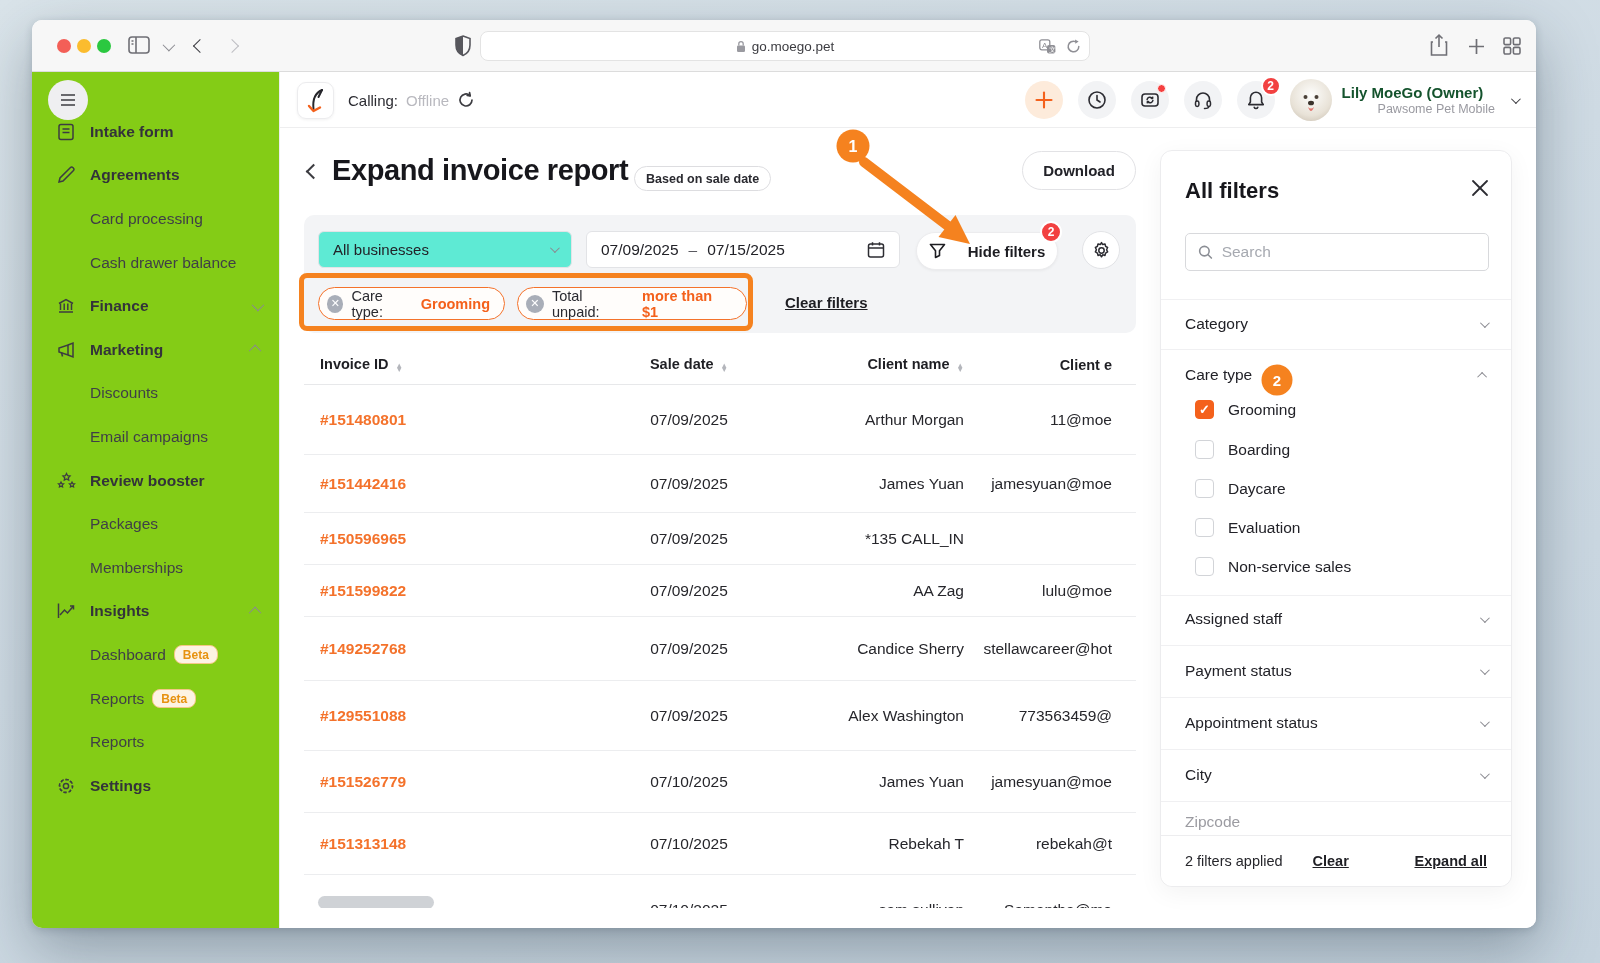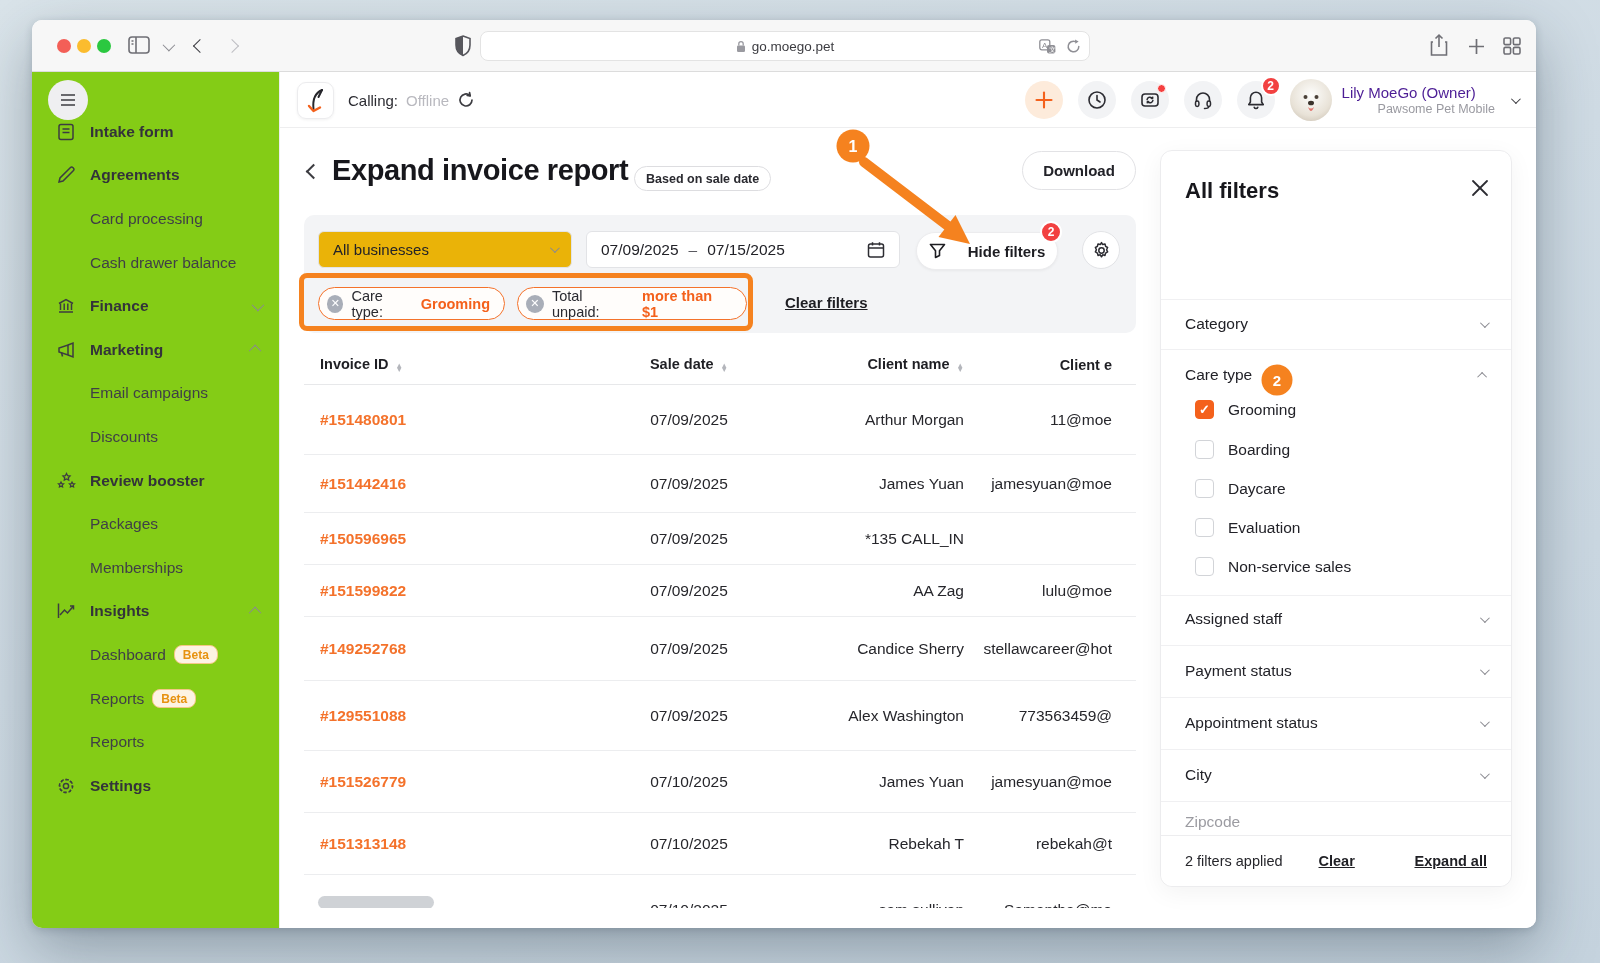--- a/index.html
+++ b/index.html
@@ -44,30 +44,30 @@
   .logo { position:absolute; left:17px; top:10px; width:37px; height:37px; border:1px solid #ececee; border-radius:9px; display:flex; align-items:center; justify-content:center; box-shadow:0 1px 3px rgba(0,0,0,.06); }
   .calling { position:absolute; left:68px; top:0; height:56px; display:flex; align-items:center; gap:8px; font-size:15px; }
   .calling .lbl { color:#2c2c32; }
   .calling .status { color:#b9b9bf; }
   .tb-right { position:absolute; right:18px; top:0; height:56px; display:flex; align-items:center; gap:15px; }
   .cir { width:38px; height:38px; border-radius:50%; background:#f2f3f5; display:flex; align-items:center; justify-content:center; position:relative; cursor:pointer; }
   .cir.orange { background:#fdebdb; }
   .badge-red { position:absolute; top:-5px; right:-6px; min-width:20px; height:20px; border-radius:10px; background:#f24141; color:#fff; font-size:12px; font-weight:700; display:flex; align-items:center; justify-content:center; border:2px solid #fff; padding:0 4px; }
   .dotTR { position:absolute; top:3px; right:3px; width:9px; height:9px; border-radius:50%; background:#f53f3f; border:1.5px solid #fff; }
   .who { display:flex; align-items:center; gap:10px; cursor:pointer; }
-  .who .nm { font-size:15px; font-weight:400; color:#4c1d95; line-height:1.25; }
+  .who .nm { font-size:15px; font-weight:700; color:#14532d; line-height:1.25; }
   .who .org { font-size:12.5px; color:#9a9aa1;margin-left:36px; }
   
   #main { position:absolute; left:248px; top:108px; right:0; bottom:0; background:#fff; }
   .back { position:absolute; left:28px; top:38px; }
   .page-title { position:absolute; left:52px; top:26px; font-size:29px; font-weight:700; letter-spacing:-.4px; color:#17171c; }
   .title-badge { position:absolute; left:354px; top:38px; height:25px; border:1px solid #dddde0; border-radius:13px; background:#fff; display:flex; align-items:center; padding:0 11px; font-size:12.5px; font-weight:700; color:#2a2a30; }
   .btn-download { position:absolute; left:742px; top:23px; width:114px; height:39px; border-radius:20px; border:1px solid #e2e2e5; background:#fff; font-size:15px; font-weight:600; color:#222228; display:flex; align-items:center; justify-content:center; cursor:pointer; }
   .graybar { position:absolute; left:24px; top:87px; width:832px; height:118px; background:#f3f4f6; border-radius:10px; }
-  .select { position:absolute; left:14px; top:16px; width:254px; height:37px; background:#eab308; border:1px solid #e2e3e6; border-radius:6px; display:flex; align-items:center; padding:0 14px; font-size:15px; color:#222228; cursor:pointer; }
+  .select { position:absolute; left:14px; top:16px; width:254px; height:37px; background:#5eead4; border:1px solid #e2e3e6; border-radius:6px; display:flex; align-items:center; padding:0 14px; font-size:15px; color:#222228; cursor:pointer; }
   .daterange { position:absolute; left:282px; top:16px; width:314px; height:37px; background:#fff; border:1px solid #e2e3e6; border-radius:6px; display:flex; align-items:center; padding:0 14px; gap:10px; font-size:15.5px; color:#222228; cursor:pointer; }
   .btn-hidef { position:absolute; left:612px; top:17px; width:142px; height:38px; border-radius:19px; background:#fff; border:1px solid #ececee; box-shadow:0 1px 3px rgba(0,0,0,.05); display:flex; align-items:center; justify-content:center; gap:22px; font-size:15px; font-weight:700; color:#1d1d22; cursor:pointer; }
   .hf-badge { position:absolute; left:736px; top:6px; width:22px; height:22px; border-radius:50%; background:#f24141; border:2px solid #fff; color:#fff; font-size:12px; font-weight:700; display:flex; align-items:center; justify-content:center; }
   .btn-gear { position:absolute; left:778px; top:16px; width:38px; height:38px; border-radius:50%; background:#fff; border:1px solid #e2e3e6; display:flex; align-items:center; justify-content:center; cursor:pointer; }
   .chip { position:absolute; top:72px; height:33px; border:1px solid #f4722b; border-radius:17px; background:#fffdfb; display:flex; align-items:center; gap:8px; padding:0 14px 0 8px; font-size:14.5px; color:#2a2a30; cursor:pointer; }
   .chip .val { color:#f4611c; font-weight:700; }
   .xcirc { width:18px; height:18px; border-radius:50%; background:#a9aeb8; color:#fff; display:flex; align-items:center; justify-content:center; font-size:11px; }
   .clear-filters { position:absolute; left:481px; top:79px; font-size:15px; font-weight:600; color:#1d1d22; text-decoration:underline; cursor:pointer; }
   
   #table { position:absolute; left:24px; top:217px; width:832px; height:563px; overflow:hidden; }
@@ -86,21 +86,21 @@
   .p-close { position:absolute; right:22px; top:28px; cursor:pointer; }
   .p-search { position:absolute; left:24px; top:82px; width:304px; height:38px; border:1px solid #d8d9dc; border-radius:5px; display:flex; align-items:center; padding:0 12px; gap:9px; }
   .p-search input { border:0; outline:0; font-size:15.5px; width:100%; font-family:inherit; color:#26262b; }
   .p-search input::placeholder { color:#a6a9b0; }
   .p-div { position:absolute; left:0; right:0; height:1px; background:#f0f0f2; }
   .p-row { position:absolute; left:24px; right:24px; height:24px; display:flex; align-items:center; font-size:15.5px; color:#222228; cursor:pointer; }
   .p-row .spring { margin-left:auto; }
   .p-opt { position:absolute; left:34px; display:flex; align-items:center; gap:14px; font-size:15.5px; color:#222228; cursor:pointer; }
   .cbx { width:19px; height:19px; border:1.5px solid #d2d4d8; border-radius:4px; background:#fff; }
   .cbx.on { background:#f4611c; border-color:#f4611c; color:#fff; display:flex; align-items:center; justify-content:center; font-size:13px; font-weight:700; }
-  .p-footer { position:absolute; left:0; right:0; bottom:0; height:51px; border-top:1px solid #ededef; background:#fff; border-radius:0 0 12px 12px; display:flex; align-items:center; padding:0 24px; gap:16px; z-index:3; }
+  .p-footer { position:absolute; left:0; right:0; bottom:0; height:51px; border-top:1px solid #ededef; background:#fff; border-radius:0 0 12px 12px; display:flex; align-items:center; padding:0 24px; gap:10px; z-index:3; }
   .p-footer .applied { font-size:14.5px; color:#26262b; }
   .p-footer .clear { margin-left:20px; font-size:14.5px; font-weight:700; text-decoration:underline; cursor:pointer; }
   .p-footer .expand { margin-left:auto; font-size:14.5px; font-weight:700; text-decoration:underline; cursor:pointer; }
   .zip-cut { position:absolute; left:24px; top:662px; font-size:15.5px; color:#9b9ba1; }
   
   #anno { position:absolute; left:0; top:0; width:1504px; height:908px; pointer-events:none; z-index:50; }
   .anno-rect { position:absolute; left:267px; top:253px; width:454px; height:58px; border:5px solid #f5821f; border-radius:8px; pointer-events:none; z-index:49; }
 </style>
 </head>
 <body>
@@ -209,24 +209,24 @@
             <svg class="ic" width="19" height="18" viewBox="0 0 19 18">
               <path d="M2 7 V11 L11 14 V4 Z" fill="none" stroke="#3c3c41" stroke-width="1.5"></path>
               <path d="M11 4 L16 2 V16 L11 14" fill="none" stroke="#3c3c41" stroke-width="1.5"></path>
               <path d="M4.5 11.5 L5.5 15.5" stroke="#3c3c41" stroke-width="1.5"></path>
             </svg>
           </span>
         <span>Marketing</span>
         <span class="spring chev up"></span>
       </div>
       <div class="nav-item sub">
+          <span>Discounts</span>
+        </div>
+      <div class="nav-item sub">
           <span>Email campaigns</span>
-        </div>
-      <div class="nav-item sub">
-          <span>Discounts</span>
         </div>
       <div class="nav-item">
         <span class="nicon">
             <svg class="ic" width="19" height="18" viewBox="0 0 19 18">
               <path d="M9.5 1.5 l1.1 2.2 2.4 .3 -1.7 1.7 .4 2.4 -2.2-1.1 -2.2 1.1 .4-2.4 -1.7-1.7 2.4-.3 Z" fill="none" stroke="#3c3c41" stroke-width="1.3"></path>
               <path d="M4 10 l.8 1.6 1.8 .2 -1.3 1.3 .3 1.8 -1.6-.8 -1.6 .8 .3-1.8 -1.3-1.3 1.8-.2 Z" fill="none" stroke="#3c3c41" stroke-width="1.2"></path>
               <path d="M15 10 l.8 1.6 1.8 .2 -1.3 1.3 .3 1.8 -1.6-.8 -1.6 .8 .3-1.8 -1.3-1.3 1.8-.2 Z" fill="none" stroke="#3c3c41" stroke-width="1.2"></path>
             </svg>
           </span>
         <span>Review booster</span>
@@ -471,20 +471,27 @@
       <div class="hscroll"></div>
     </div>
   </div>
 
   <div id="panel">
     <div class="p-title">All filters</div>
     <svg class="ic p-close" width="18" height="18" viewBox="0 0 18 18">
         <line x1="2" y1="2" x2="16" y2="16" stroke="#2c2c32" stroke-width="1.8" stroke-linecap="round"></line>
         <line x1="16" y1="2" x2="2" y2="16" stroke="#2c2c32" stroke-width="1.8" stroke-linecap="round"></line>
       </svg>
+    <div class="p-search">
+      <svg class="ic" width="16" height="16" viewBox="0 0 16 16">
+          <circle cx="7" cy="7" r="5.2" fill="none" stroke="#8b8e95" stroke-width="1.6"></circle>
+          <line x1="11" y1="11" x2="14.6" y2="14.6" stroke="#8b8e95" stroke-width="1.6" stroke-linecap="round"></line>
+        </svg>
+      <input placeholder="Search" style="">
+    </div>
     <div class="p-div" style="top:148px"></div>
     <div class="p-row" style="top:161px">
       <span>Category</span>
       <span class="spring chev down sm"></span>
     </div>
     <div class="p-div" style="top:198px"></div>
     <div class="p-row" style="top:212px">
       <span>Care type</span>
       <span class="spring chev up sm"></span>
     </div>

